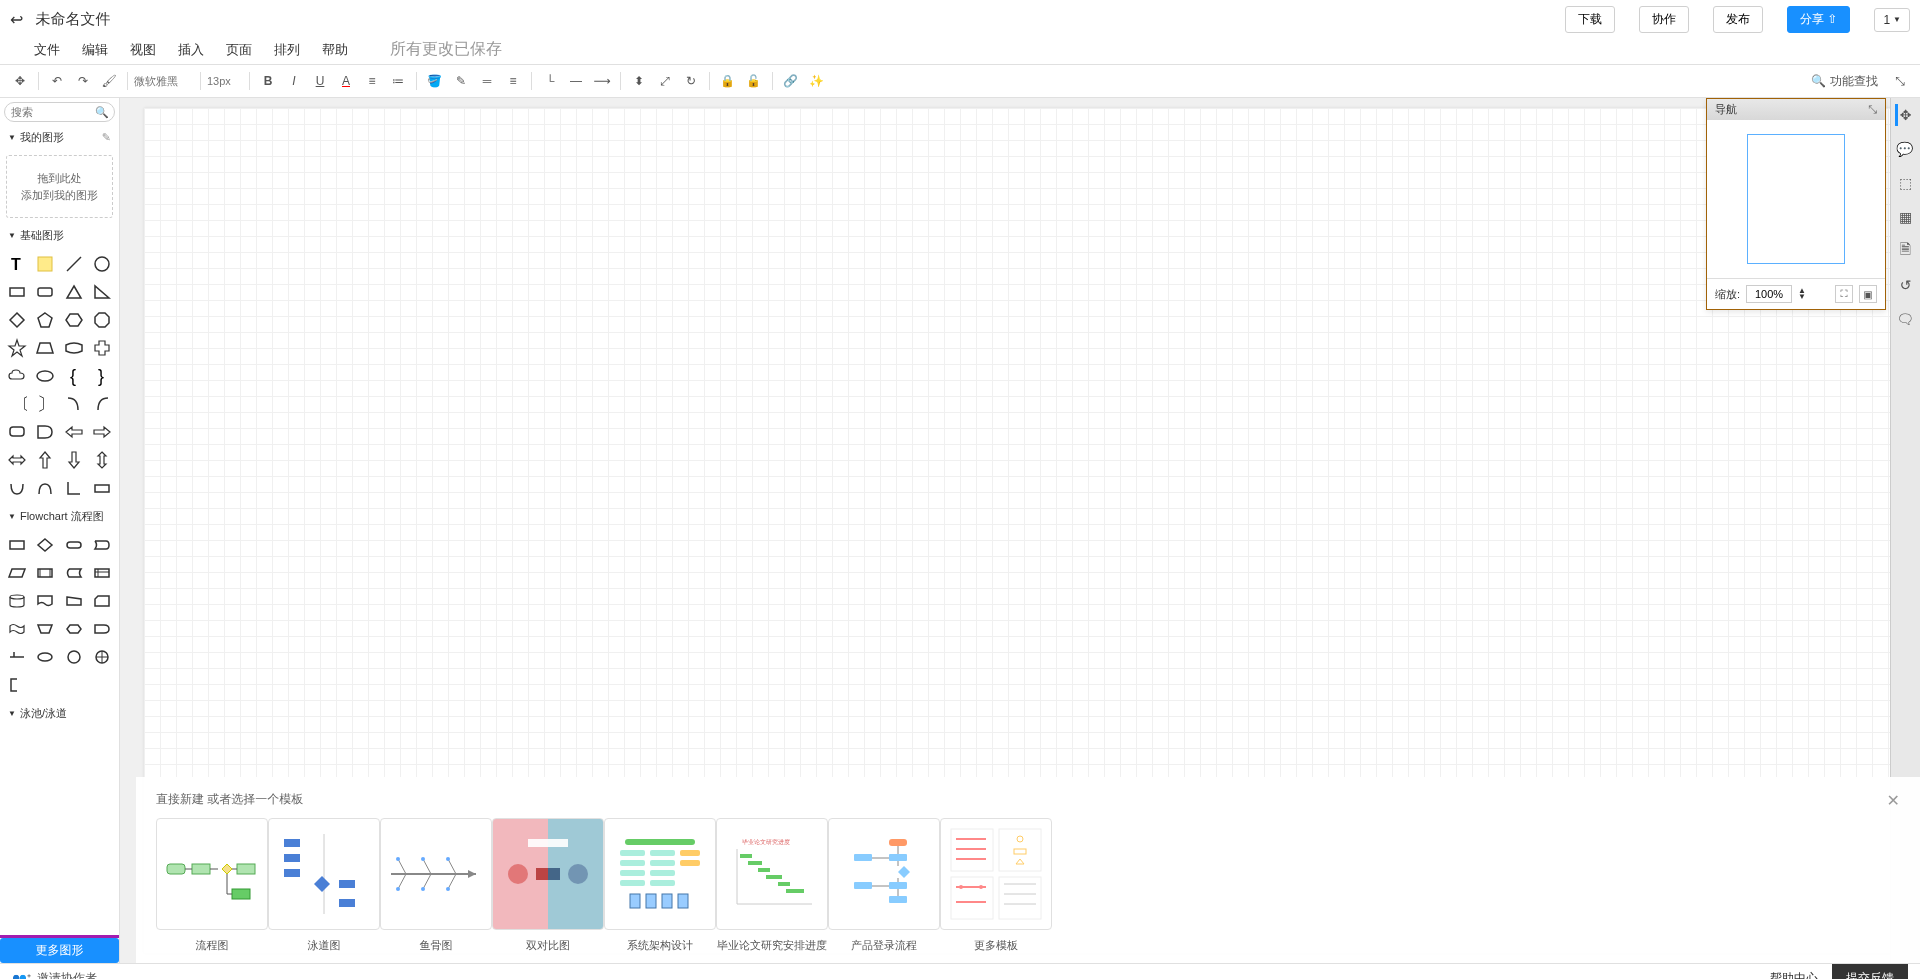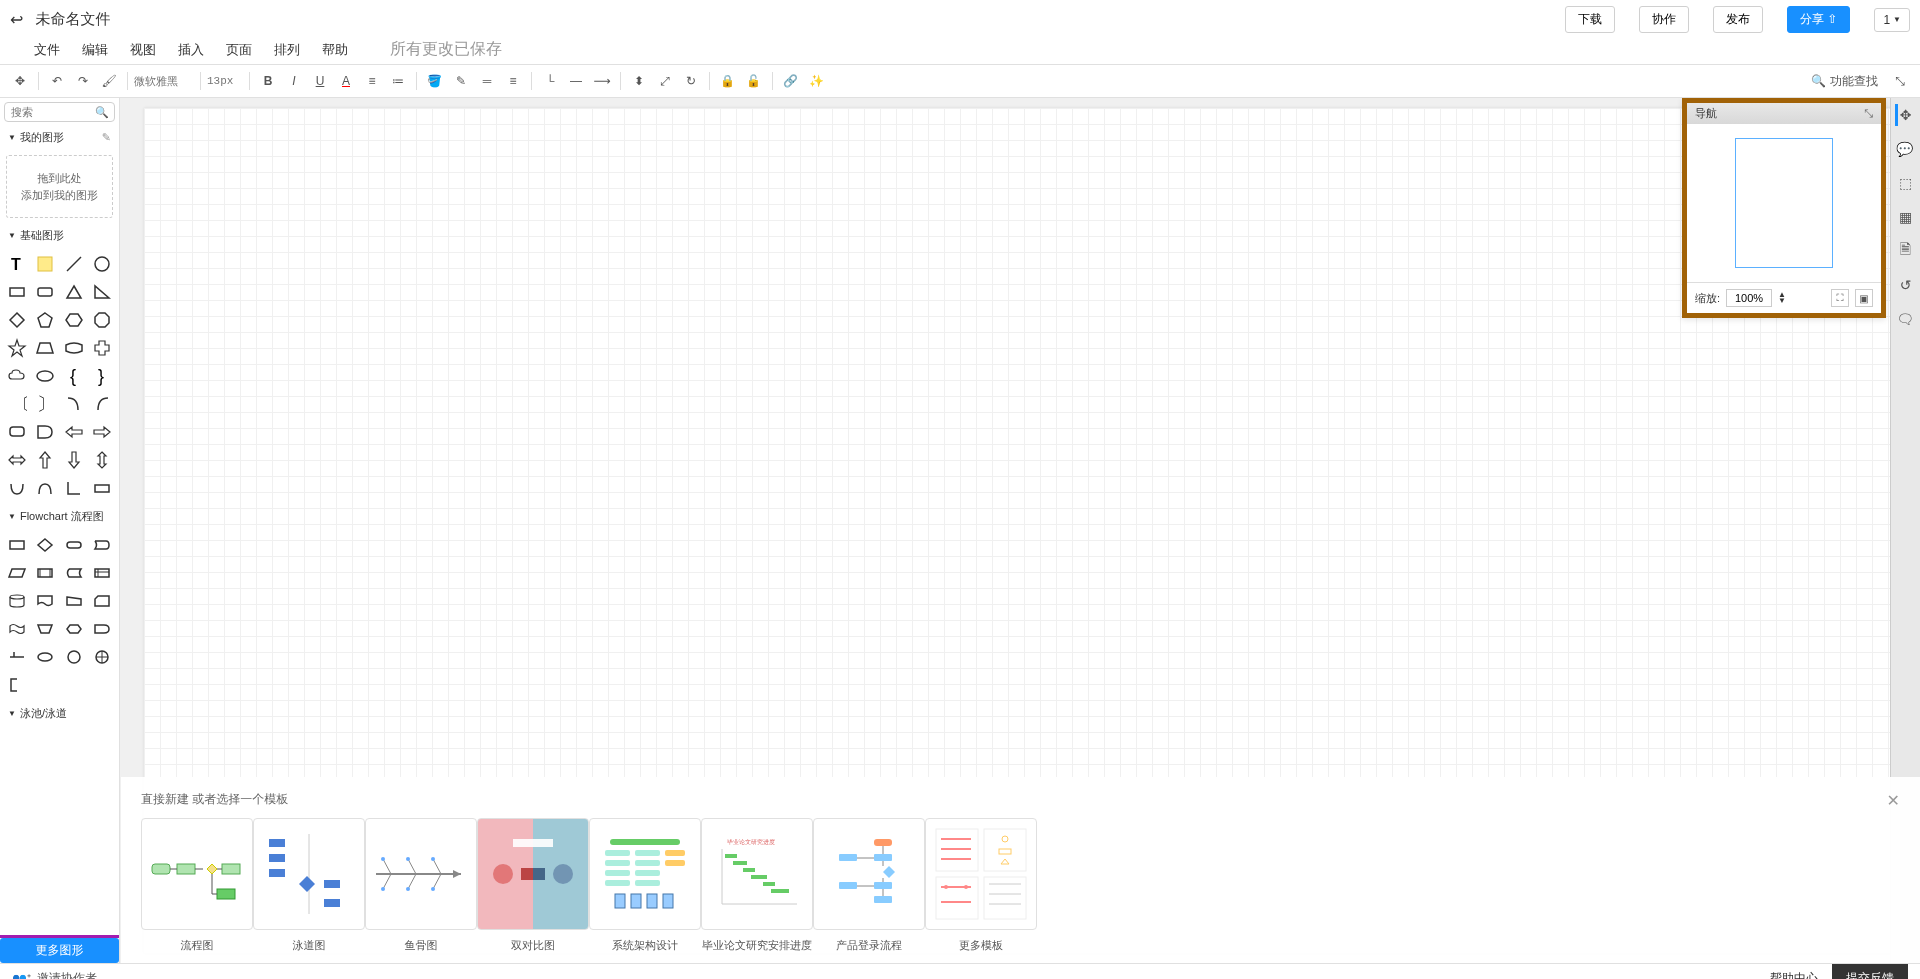--- a/index.html
+++ b/index.html
@@ -12,48 +12,48 @@
 .btn { padding: 4px 12px; border: 1px solid #d0d0d0; background: #fff; border-radius: 3px; cursor: pointer; font-size: 12px; }
 .btn-primary { background: #1890ff; color: #fff; border-color: #1890ff; }
 .user-count { padding: 4px 8px; border: 1px solid #d0d0d0; border-radius: 3px; display: flex; align-items: center; gap: 3px; }
 .menu-row { display: flex; align-items: center; padding: 0 10px 4px 34px; gap: 22px; font-size: 13px; }
 .menu-item { cursor: pointer; }
 .save-status { color: #999; font-size: 16px; margin-left: 20px; }
 .toolbar { background: #fff; border-bottom: 1px solid #e0e0e0; padding: 4px 8px; display: flex; align-items: center; gap: 2px; min-height: 32px; }
 .tool-btn { width: 24px; height: 24px; display: flex; align-items: center; justify-content: center; cursor: pointer; border-radius: 2px; color: #555; }
 .tool-sep { width: 1px; height: 18px; background: #ddd; margin: 0 4px; }
 .tool-input { border: none; width: 60px; font-size: 11px; color: #999; outline: none; }
-.tool-input-small { width: 36px; font-family: Liberation Mono, monospace; }
+.tool-input-small { width: 36px; }
 .toolbar-right { margin-left: auto; display: flex; align-items: center; gap: 4px; }
 .search-feature { display: flex; align-items: center; gap: 4px; cursor: pointer; padding: 2px 6px; color: #555; }
 .workspace { display: flex; height: calc(100vh - 114px); }
 .sidebar-left { width: 120px; background: #fff; border-right: 1px solid #e0e0e0; display: flex; flex-direction: column; }
 .search-box { padding: 4px; }
-.search-box input { width: 100%; padding: 3px 22px 3px 6px; border: 1px solid #d0d0d0; border-radius: 4px; font-size: 11px; }
+.search-box input { width: 100%; padding: 3px 22px 3px 6px; border: 1px solid #d0d0d0; border-radius: 10px; font-size: 11px; }
 .search-box { position: relative; }
 .search-box .search-icon { position: absolute; right: 10px; top: 8px; color: #999; font-size: 11px; }
 .section-header { display: flex; align-items: center; padding: 4px 8px; font-size: 11px; font-weight: 500; cursor: pointer; }
 .section-header .arrow { margin-right: 4px; font-size: 8px; }
 .section-header .header-icon { margin-left: auto; color: #999; cursor: pointer; }
 .drop-zone { margin: 6px; padding: 14px 4px; border: 1px dashed #ccc; text-align: center; font-size: 11px; color: #666; line-height: 1.5; border-radius: 3px; }
 .shapes-grid { padding: 4px; display: grid; grid-template-columns: repeat(4, 1fr); gap: 2px; overflow-y: auto; }
 .shape-cell { width: 26px; height: 26px; display: flex; align-items: center; justify-content: center; cursor: pointer; }
 .shape-cell svg { width: 20px; height: 20px; }
 .more-shapes-bar { border-top: 3px solid #a21caf; }
 .more-shapes-btn { width: 100%; padding: 4px; background: #1890ff; color: #fff; border: none; border-radius: 3px; cursor: pointer; font-size: 12px; }
 .canvas-area { flex: 1; position: relative; background: #f0f0f0; overflow: hidden; }
 .canvas-inner { position: absolute; top: 10px; left: 24px; right: 10px; bottom: 10px; background: #fff; background-image: linear-gradient(#f0f0f0 1px, transparent 1px), linear-gradient(90deg, #f0f0f0 1px, transparent 1px); background-size: 16px 16px; box-shadow: 0 0 3px rgba(0,0,0,0.1); }
-.template-bar { position: absolute; bottom: 0; left: 1px; right: 0; background: rgba(255,255,255,0.95); padding: 14px 20px 10px; }
+.template-bar { position: absolute; bottom: 0; left: 16px; right: 0; background: rgba(255,255,255,0.95); padding: 14px 20px 10px; }
 .template-title { font-size: 12px; color: #666; margin-bottom: 10px; }
 .template-close { position: absolute; top: 14px; right: 20px; cursor: pointer; color: #999; font-size: 16px; }
 .template-items { display: flex; }
 .template-item { text-align: center; cursor: pointer; }
 .template-thumb { width: 112px; height: 112px; border: 1px solid #e0e0e0; border-radius: 4px; margin-bottom: 8px; display: flex; align-items: center; justify-content: center; background: #fff; font-size: 10px; color: #999; overflow: hidden; }
 .template-label { font-size: 11px; color: #555; }
-.nav-panel { position: absolute; top: 0; right: 34px; width: 204px; background: #fff; border: 5px solid #a16207; box-shadow: 0 2px 6px rgba(0,0,0,0.1); margin-left: 12px; }
+.nav-panel { position: absolute; top: 0; right: 34px; width: 180px; background: #fff; border: 1px solid #a16207; box-shadow: 0 2px 6px rgba(0,0,0,0.1); margin-left: 12px; }
 .nav-header { background: linear-gradient(#e8e8e8, #d8d8d8); padding: 3px 8px; font-size: 11px; display: flex; align-items: center; }
 .nav-header .collapse { margin-left: auto; cursor: pointer; color: #666; }
 .nav-preview { padding: 14px; display: flex; justify-content: center; }
 .nav-preview-box { width: 98px; height: 130px; border: 1px solid #5bb0ff; }
 .nav-footer { border-top: 1px solid #ddd; padding: 6px 8px; display: flex; align-items: center; gap: 6px; font-size: 11px; }
 .zoom-input { width: 46px; padding: 2px 4px; border: 1px solid #ccc; font-size: 11px; text-align: center; }
 .nav-footer-icons { margin-left: auto; display: flex; gap: 6px; }
 .nav-footer-icons span { cursor: pointer; color: #555; width: 18px; height: 18px; border: 1px solid #ccc; display: flex; align-items: center; justify-content: center; font-size: 10px; }
 .sidebar-right { position: absolute; top: 0; right: 0; width: 30px; background: #e8e8e8; border-left: 1px solid #ccc; height: 100%; display: flex; flex-direction: column; align-items: center; padding-top: 6px; gap: 12px; }
 .sidebar-right .side-icon { width: 22px; height: 22px; display: flex; align-items: center; justify-content: center; cursor: pointer; color: #555; font-size: 14px; }

